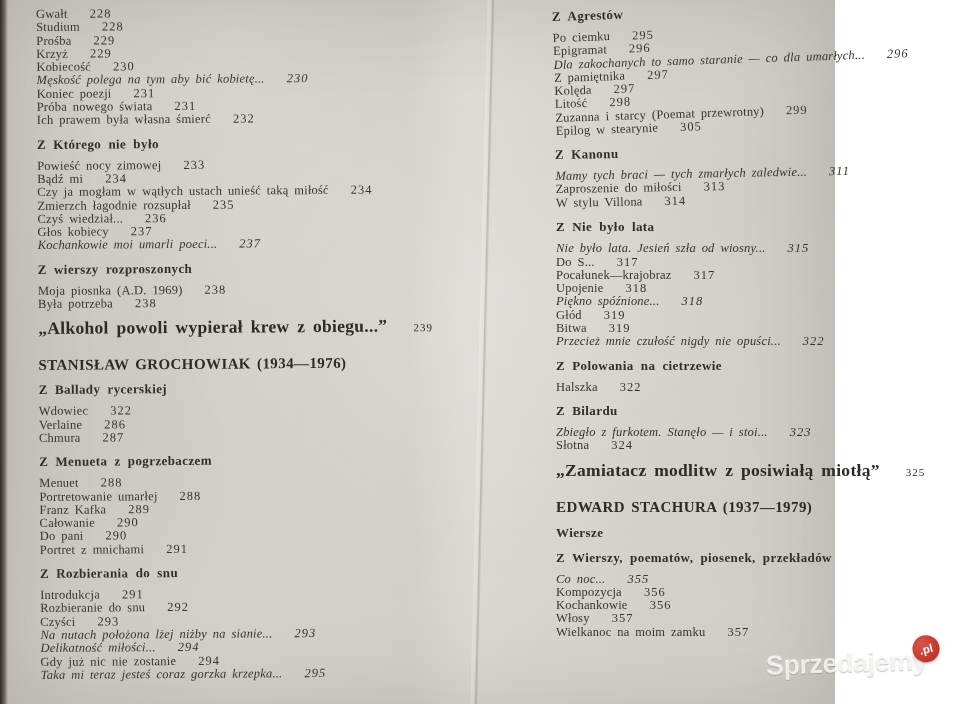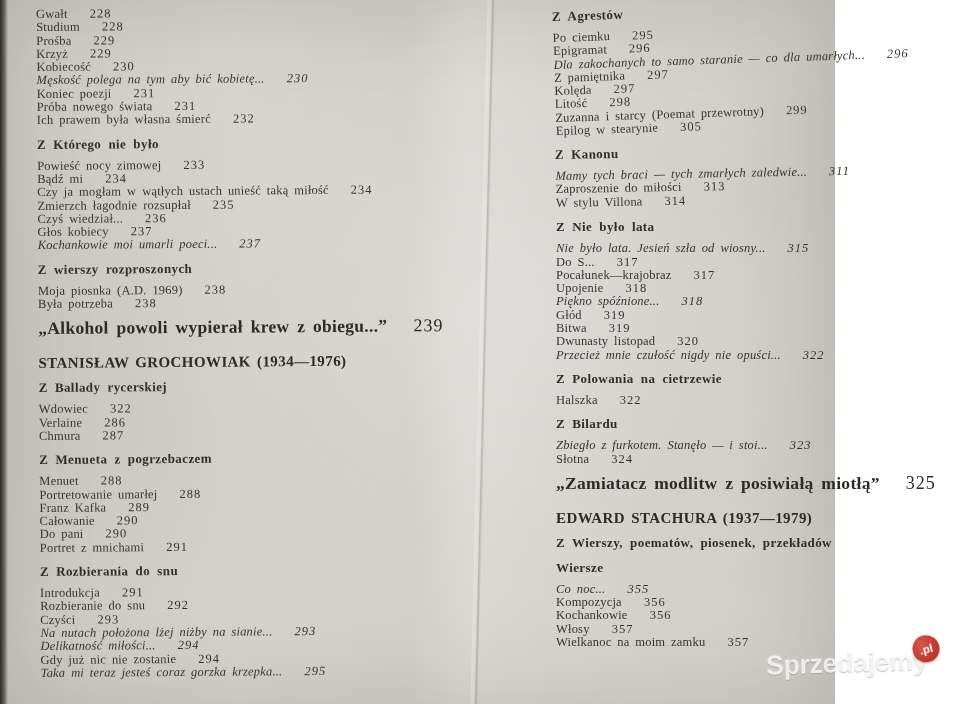--- a/index.html
+++ b/index.html
@@ -62,21 +62,21 @@
   }
   .quote {
     font-size: 17.5px;
     font-weight: bold;
     line-height: 22px;
     margin: 6px 0 9px 0;
     word-spacing: 3px;
     letter-spacing: 0.3px;
     color: #2c2b27;
   }
-  .quote .page-num { font-size: 18px; font-weight: normal; margin-left: 26px; letter-spacing: 1px; }
+  .quote .page-num { font-size: 11px; font-weight: normal; margin-left: 26px; letter-spacing: 1px; }
   .author {
     font-size: 15px;
     font-weight: bold;
     line-height: 17px;
     margin: 16px 0 0 0;
     word-spacing: 2px;
     letter-spacing: 0.4px;
     color: #2c2b27;
   }
   
@@ -183,31 +183,30 @@
       </div>
       <div>
         <div class="line section"><span class="title-text">Z Nie było lata</span></div>
         <div class="line entry italic"><span class="title-text">Nie było lata. Jesień szła od wiosny...</span><span class="page-num">315</span></div>
         <div class="line entry"><span class="title-text">Do S...</span><span class="page-num">317</span></div>
         <div class="line entry"><span class="title-text">Pocałunek—krajobraz</span><span class="page-num">317</span></div>
         <div class="line entry"><span class="title-text">Upojenie</span><span class="page-num">318</span></div>
         <div class="line entry italic"><span class="title-text">Piękno spóźnione...</span><span class="page-num">318</span></div>
         <div class="line entry"><span class="title-text">Głód</span><span class="page-num">319</span></div>
         <div class="line entry"><span class="title-text">Bitwa</span><span class="page-num">319</span></div>
-        <div class="line entry"><span class="title-text">Dwunasty listopad</span><span class="page-num">320</span></div>
         <div class="line entry italic"><span class="title-text">Przecież mnie czułość nigdy nie opuści...</span><span class="page-num">322</span></div>
         <div class="line section"><span class="title-text">Z Polowania na cietrzewie</span></div>
         <div class="line entry"><span class="title-text">Halszka</span><span class="page-num">322</span></div>
         <div class="line section"><span class="title-text">Z Bilardu</span></div>
         <div class="line entry italic"><span class="title-text">Zbiegło z furkotem. Stanęło — i stoi...</span><span class="page-num">323</span></div>
         <div class="line entry"><span class="title-text">Słotna</span><span class="page-num">324</span></div>
         <div class="line quote"><span class="title-text">„Zamiatacz modlitw z posiwiałą miotłą”</span><span class="page-num">325</span></div>
         <div class="line author"><span class="title-text">EDWARD STACHURA (1937—1979)</span></div>
+        <div class="line subsection"><span class="title-text">Wiersze</span></div>
         <div class="line section"><span class="title-text">Z Wierszy, poematów, piosenek, przekładów</span></div>
-        <div class="line subsection"><span class="title-text">Wiersze</span></div>
         <div class="line entry italic"><span class="title-text">Co noc...</span><span class="page-num">355</span></div>
         <div class="line entry"><span class="title-text">Kompozycja</span><span class="page-num">356</span></div>
         <div class="line entry"><span class="title-text">Kochankowie</span><span class="page-num">356</span></div>
         <div class="line entry"><span class="title-text">Włosy</span><span class="page-num">357</span></div>
         <div class="line entry"><span class="title-text">Wielkanoc na moim zamku</span><span class="page-num">357</span></div>
       </div>
     </div>
 
   <div class="watermark">
     <span class="wm-text">Sprzedajemy</span>

